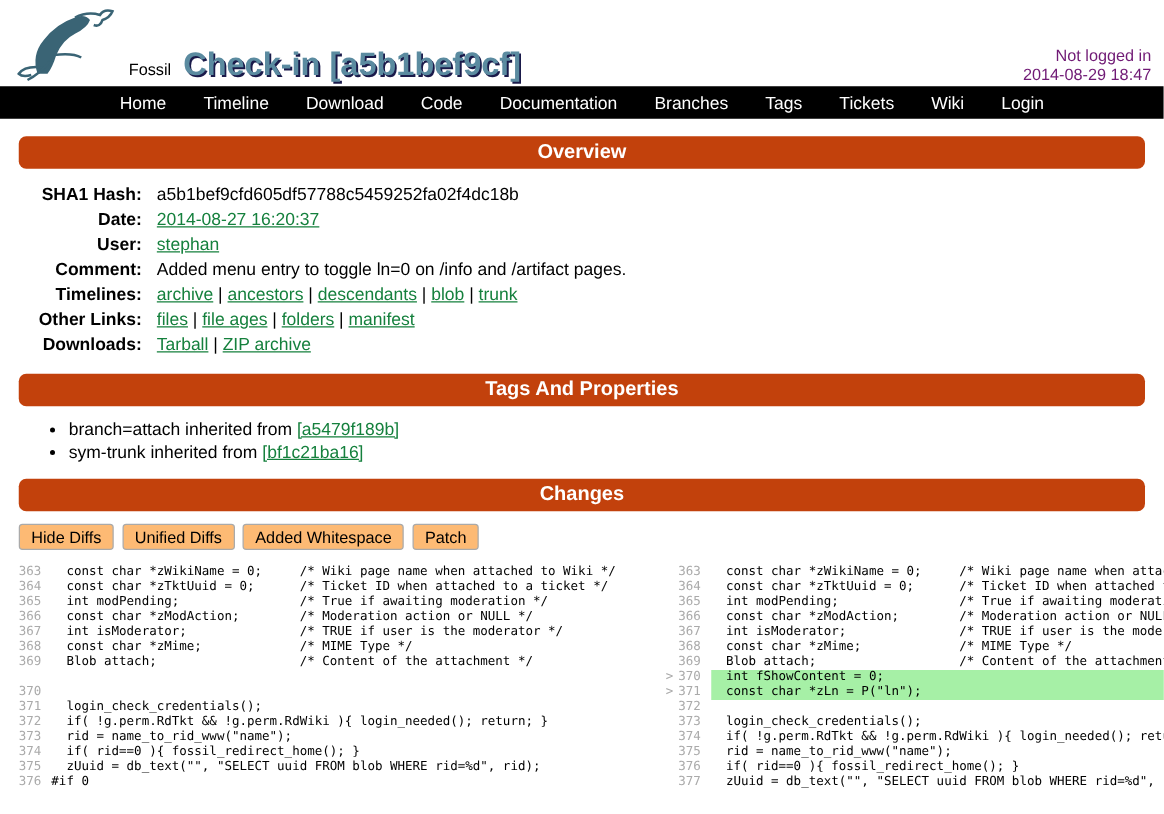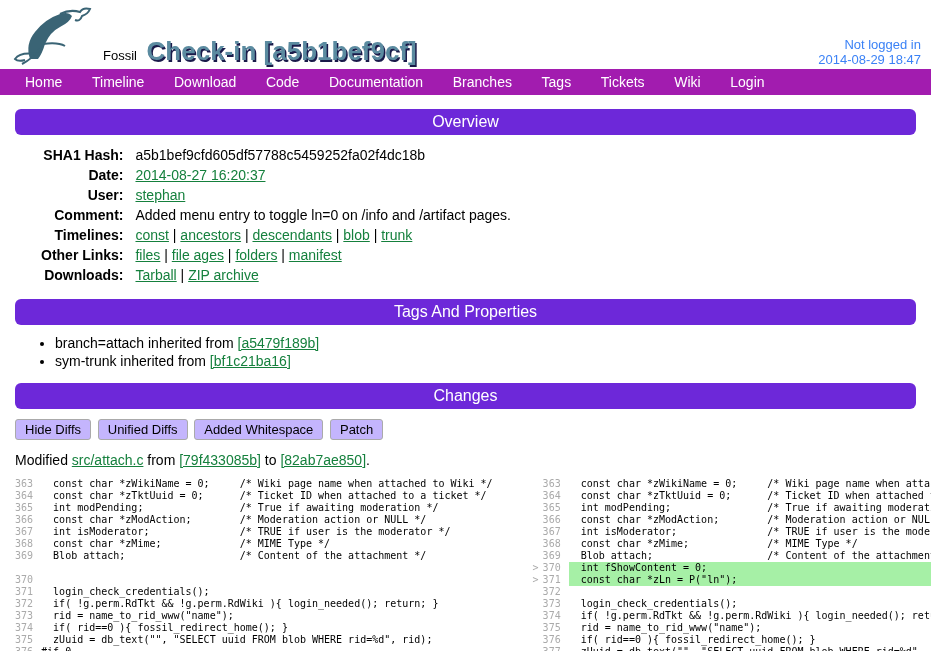--- a/index.html
+++ b/index.html
@@ -4,32 +4,32 @@
 <style>
   * { box-sizing: border-box; }
   body { margin: 0; padding: 0; font-family: Arial, sans-serif; font-size: 13px; background: #fff; color: #000; }
   .container { padding: 0 15px 15px 15px; }
   .header { display: flex; align-items: flex-end; padding: 4px 10px 0 10px; }
   .logo-area { display: flex; align-items: flex-end; text-align: right; }
   .logo { width: 85px; height: 65px; }
   .title-area { margin-left: 8px; padding-bottom: 2px; }
   .fossil-label { font-size: 13px; color: #000; }
   .page-title { font-size: 26px; font-weight: bold; color: #5b8ba0; text-shadow: 1.5px 1.5px 0 #1a1a4a; display: inline-block; margin-left: 6px; }
-  .right-info { margin-left: auto; text-align: right; font-size: 13px; color: #3b82f6; padding-bottom: 2px; }
-  .nav { background: #a21caf; padding: 5px 12px; text-align: left; }
+  .right-info { margin-left: auto; text-align: right; font-size: 13px; color: #701a75; padding-bottom: 2px; }
+  .nav { background: #000000; padding: 5px 1px; text-align: center; }
   .nav a { color: #fff; text-decoration: none; margin: 0 13px; font-size: 14px; }
-  .section-hdr { background: #6d28d9; color: #fff; font-weight: normal; font-size: 16px; text-align: center; padding: 4px 0; border-radius: 6px; margin-top: 14px; margin-bottom: 10px; }
-  .overview-table { margin-left: 26px; border-spacing: 0; }
+  .section-hdr { background: #c2410c; color: #fff; font-weight: bold; font-size: 16px; text-align: center; padding: 4px 0; border-radius: 6px; margin-top: 14px; margin-bottom: 10px; }
+  .overview-table { margin-left: 16px; border-spacing: 0; }
   .overview-table td { padding: 2px 6px 2px 0; vertical-align: top; font-size: 14px; }
   .overview-table td:first-child { text-align: right; font-weight: bold; padding-right: 12px; }
   a.link { color: #15803d; text-decoration: underline; }
   .tags-list { margin: 8px 0; padding-left: 40px; font-size: 14px; }
   .tags-list li { margin: 2px 0; }
   .btn-row { margin: 8px 0 12px 0; }
-  .btn-row button { background: #c4b5fd; border: 1px solid #aaa; border-radius: 3px; padding: 2px 9px; font-size: 13px; margin-right: 3px; cursor: pointer; }
+  .btn-row button { background: #fdba74; border: 1px solid #aaa; border-radius: 3px; padding: 2px 9px; font-size: 13px; margin-right: 3px; cursor: pointer; }
   .modified-line { font-size: 14px; margin-bottom: 10px; }
   .diff-wrap { display: flex; font-family: monospace; font-size: 10px; line-height: 1.2; white-space: pre; }
   .diff-col { display: flex; }
   .diff-col + .diff-col { margin-left: 40px; }
   .ln { color: #aaa; text-align: right; padding-right: 8px; }
   .marker { color: #aaa; width: 10px; }
   .code {}
   .added { background: #a6f0a6; }
 </style>
 </head>
@@ -86,21 +86,21 @@
       <td>User:</td>
       <td><a href="#" class="link">stephan</a></td>
     </tr>
     <tr>
       <td>Comment:</td>
       <td>Added menu entry to toggle ln=0 on /info and /artifact pages.</td>
     </tr>
     <tr>
       <td>Timelines:</td>
       <td>
-        <a href="#" class="link">const</a> |
+        <a href="#" class="link">archive</a> |
         <a href="#" class="link">ancestors</a> |
         <a href="#" class="link">descendants</a> |
         <a href="#" class="link">blob</a> |
         <a href="#" class="link">trunk</a>
       </td>
     </tr>
     <tr>
       <td>Other Links:</td>
       <td>
         <a href="#" class="link">files</a> |
@@ -128,23 +128,20 @@
 
   <div class="section-hdr">Changes</div>
 
   <div class="btn-row">
     <button>Hide Diffs</button>
     <button>Unified Diffs</button>
     <button>Added Whitespace</button>
     <button>Patch</button>
   </div>
 
-  <div class="modified-line">
-    <span>Modified </span><a href="#" class="link">src/attach.c</a><span> from </span><a href="#" class="link">[79f433085b]</a><span> to </span><a href="#" class="link">[82ab7ae850]</a><span>.</span>
-  </div>
 
   <div class="diff-wrap">
     <div class="diff-col">
       <div class="ln" id="left-ln"><div>363</div><div>364</div><div>365</div><div>366</div><div>367</div><div>368</div><div>369</div><div>&nbsp;</div><div>370</div><div>371</div><div>372</div><div>373</div><div>374</div><div>375</div><div>376</div></div>
       <div class="code" id="left-code"><div>  const char *zWikiName = 0;     /* Wiki page name when attached to Wiki */</div><div>  const char *zTktUuid = 0;      /* Ticket ID when attached to a ticket */</div><div>  int modPending;                /* True if awaiting moderation */</div><div>  const char *zModAction;        /* Moderation action or NULL */</div><div>  int isModerator;               /* TRUE if user is the moderator */</div><div>  const char *zMime;             /* MIME Type */</div><div>  Blob attach;                   /* Content of the attachment */</div><div>&nbsp;</div><div>&nbsp;</div><div>  login_check_credentials();</div><div>  if( !g.perm.RdTkt &amp;&amp; !g.perm.RdWiki ){ login_needed(); return; }</div><div>  rid = name_to_rid_www("name");</div><div>  if( rid==0 ){ fossil_redirect_home(); }</div><div>  zUuid = db_text("", "SELECT uuid FROM blob WHERE rid=%d", rid);</div><div>#if 0</div></div>
     </div>
     <div class="diff-col">
       <div class="marker" id="right-marker"><div>&nbsp;</div><div>&nbsp;</div><div>&nbsp;</div><div>&nbsp;</div><div>&nbsp;</div><div>&nbsp;</div><div>&nbsp;</div><div>&gt;</div><div>&gt;</div><div>&nbsp;</div><div>&nbsp;</div><div>&nbsp;</div><div>&nbsp;</div><div>&nbsp;</div><div>&nbsp;</div></div>
       <div class="ln" id="right-ln"><div>363</div><div>364</div><div>365</div><div>366</div><div>367</div><div>368</div><div>369</div><div>370</div><div>371</div><div>372</div><div>373</div><div>374</div><div>375</div><div>376</div><div>377</div></div>
       <div class="code" id="right-code"><div>  const char *zWikiName = 0;     /* Wiki page name when attached to Wiki */</div><div>  const char *zTktUuid = 0;      /* Ticket ID when attached to a ticket */</div><div>  int modPending;                /* True if awaiting moderation */</div><div>  const char *zModAction;        /* Moderation action or NULL */</div><div>  int isModerator;               /* TRUE if user is the moderator */</div><div>  const char *zMime;             /* MIME Type */</div><div>  Blob attach;                   /* Content of the attachment */</div><div class="added">  int fShowContent = 0;</div><div class="added">  const char *zLn = P("ln");</div><div>&nbsp;</div><div>  login_check_credentials();</div><div>  if( !g.perm.RdTkt &amp;&amp; !g.perm.RdWiki ){ login_needed(); return; }</div><div>  rid = name_to_rid_www("name");</div><div>  if( rid==0 ){ fossil_redirect_home(); }</div><div>  zUuid = db_text("", "SELECT uuid FROM blob WHERE rid=%d", rid);</div></div>

